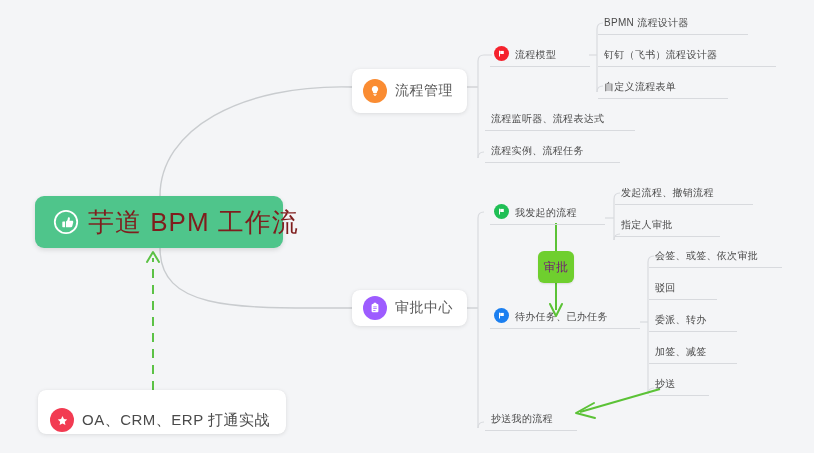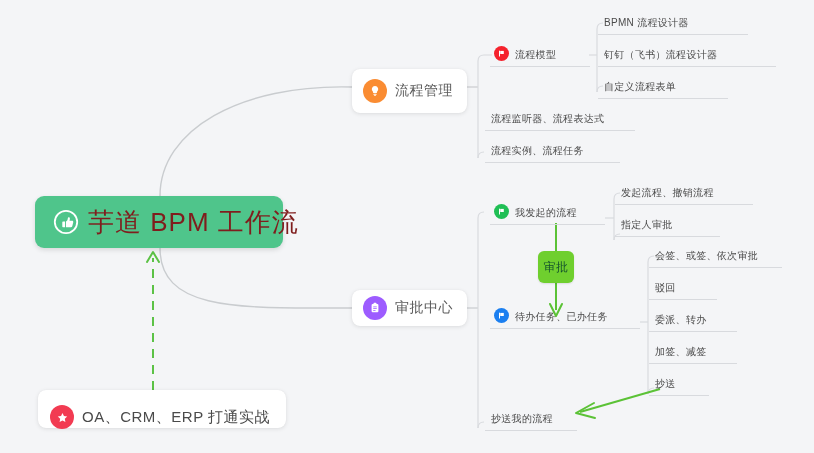--- a/index.html
+++ b/index.html
@@ -34,21 +34,21 @@
     box-shadow:0 2px 5px rgba(0,0,0,.12);
   }
   #root-node .txt{color:#7f1d1d;font-size:26px;letter-spacing:1px;}
 
   
   #node-liucheng{left:352px;top:69px;height:44px;padding:0 14px 0 11px;}
   #node-shenpi{left:352px;top:290px;height:36px;padding:0 14px 0 11px;}
   #node-liucheng .txt,#node-shenpi .txt{font-size:14px;color:#5a5a5a;}
 
   
-  #node-oa{left:38px;top:390px;height:38px;padding:16px 16px 0 12px;}
+  #node-oa{left:38px;top:390px;height:44px;padding:16px 16px 0 12px;}
   #node-oa .txt{font-size:15px;color:#4a4a4a;}
 
   
   .leaf{
     position:absolute;
     display:flex;align-items:flex-end;
     box-sizing:border-box;
     padding:0 6px 4px 6px;
     border-bottom:1px solid #d8dade;
     white-space:nowrap;
@@ -75,21 +75,21 @@
   .ic-pink{background:#f23b52;}
 
   
   #chip-shenpi{
     position:absolute;left:538px;top:251px;
     width:36px;height:32px;
     background:#6fcf2e;border-radius:6px;
     display:flex;align-items:center;justify-content:center;
     box-shadow:0 1px 2px rgba(0,0,0,.10);
   }
-  #chip-shenpi .txt{color:#14532d;font-size:12px;letter-spacing:.5px;}
+  #chip-shenpi .txt{color:#701a75;font-size:12px;letter-spacing:.5px;}
 </style>
 </head>
 <body>
 
 <div id="canvas">
 
   <svg class="lines" viewBox="0 0 814 453">
 
     <path d="M 160 196 C 160 130 240 84 352 87" fill="none" stroke="#c9cccf" stroke-width="1.4"></path>
 

